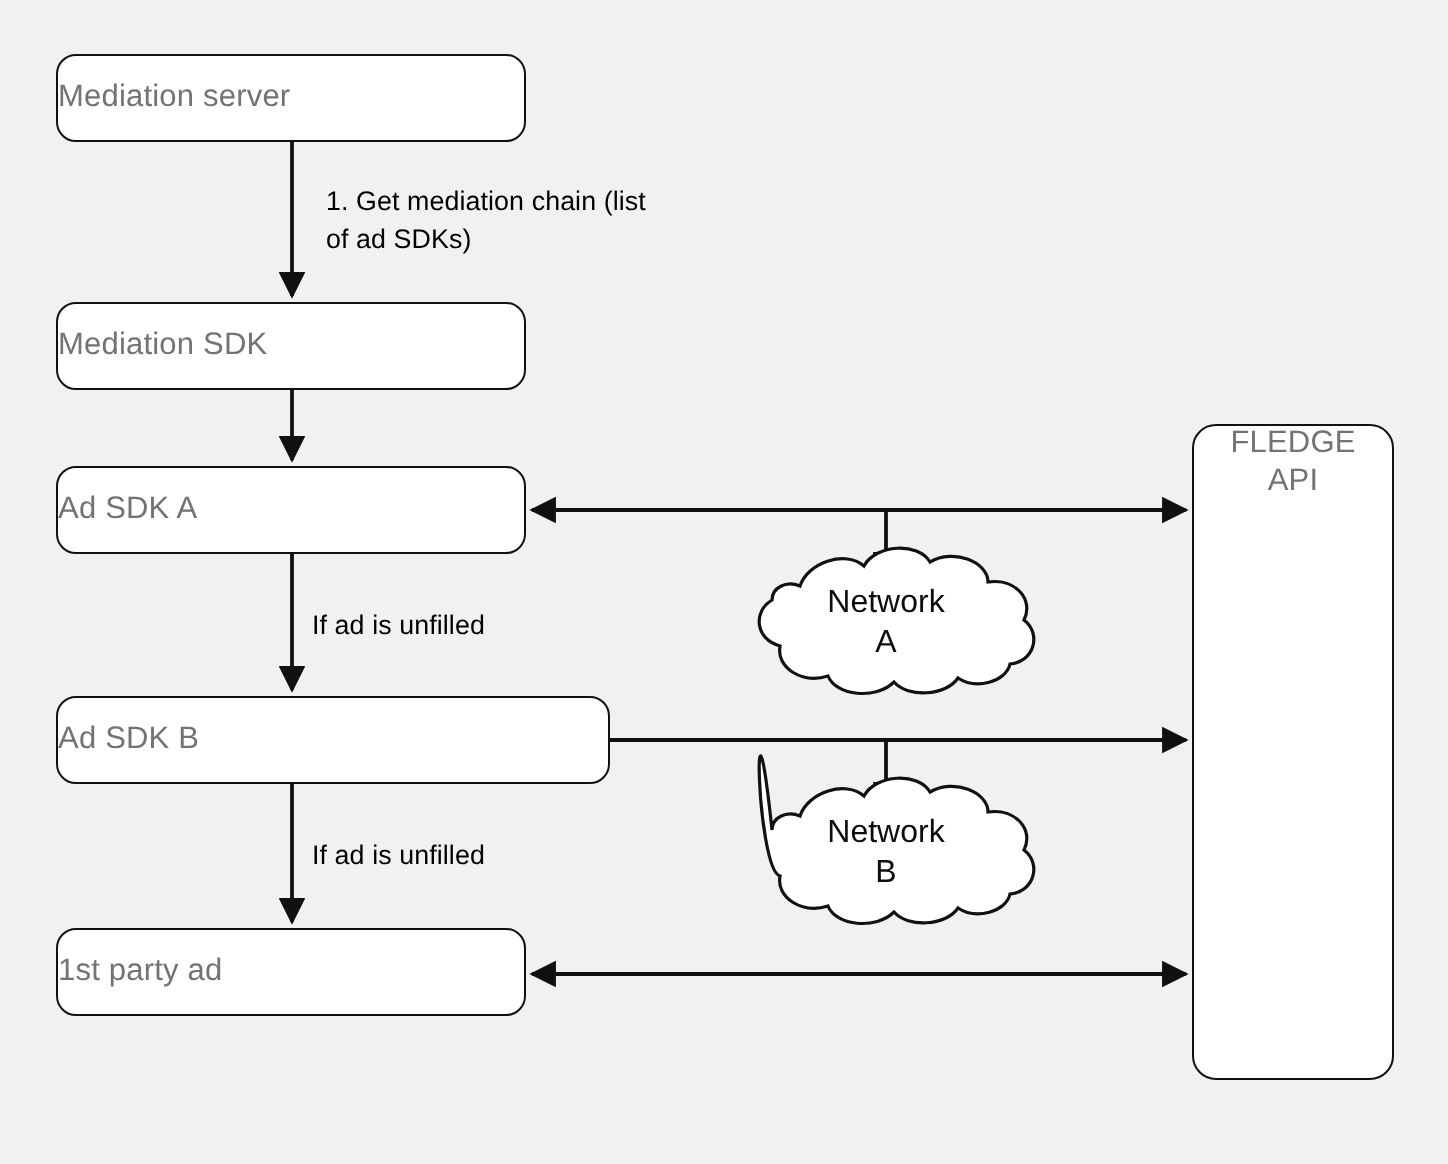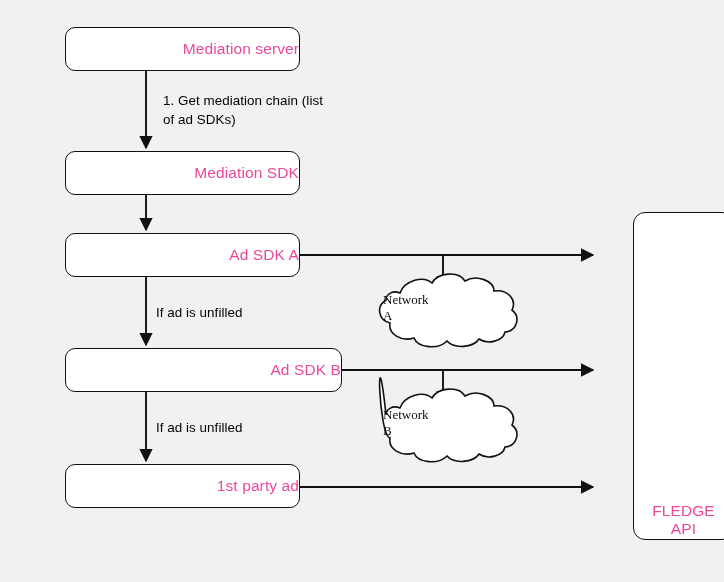--- a/index.html
+++ b/index.html
@@ -12,37 +12,36 @@
   #stage{position:relative;width:724px;height:582px;}
 
   svg#wires{position:absolute;left:0;top:0;width:724px;height:582px;}
 
   .node{
     position:absolute;
     background:#ffffff;
     border:1.4px solid #111111;
     border-radius:10px;
     box-sizing:border-box;
-    display:flex;align-items:center;justify-content:flex-end;
+    display:flex;align-items:center;justify-content:flex-start;
     text-align:center;
-    color:#ec4899;
+    color:#737373;
     font-size:15.5px;
     line-height:1.2;
     letter-spacing:.1px;
-    margin-left:37px;
   }
   .node.tall{border-radius:12px;flex-direction:column;font-size:15.5px;}
 
   .cloudlabel{
     position:absolute;
-    text-align:left;
+    text-align:center;
     color:#0d0d0d;
-    font-size:13px;
+    font-size:16px;
     line-height:1.25;
-    font-family:Liberation Serif, serif;
+    font-family:Liberation Sans, sans-serif;
     pointer-events:none;
   }
 
   .note{
     position:absolute;
     color:#000000;
     font-size:13.4px;
     line-height:1.42;
     letter-spacing:.05px;
     white-space:pre-line;
@@ -103,21 +102,21 @@
   </svg>
 
   <div class="node" style="left:28px;top:27px;width:235px;height:44px;">
     <span>Mediation server</span>
   </div>
 
   <div class="node" style="left:28px;top:151px;width:235px;height:44px;">
     <span>Mediation SDK</span>
   </div>
 
-  <div class="node" style="left:28px;top:233px;width:235px;height:44px;padding-left:22px;">
+  <div class="node" style="left:28px;top:233px;width:235px;height:44px;">
     <span>Ad SDK A</span>
   </div>
 
   <div class="node" style="left:28px;top:348px;width:277px;height:44px;">
     <span>Ad SDK B</span>
   </div>
 
   <div class="node" style="left:28px;top:464px;width:235px;height:44px;">
     <span>1st party ad</span>
   </div>

